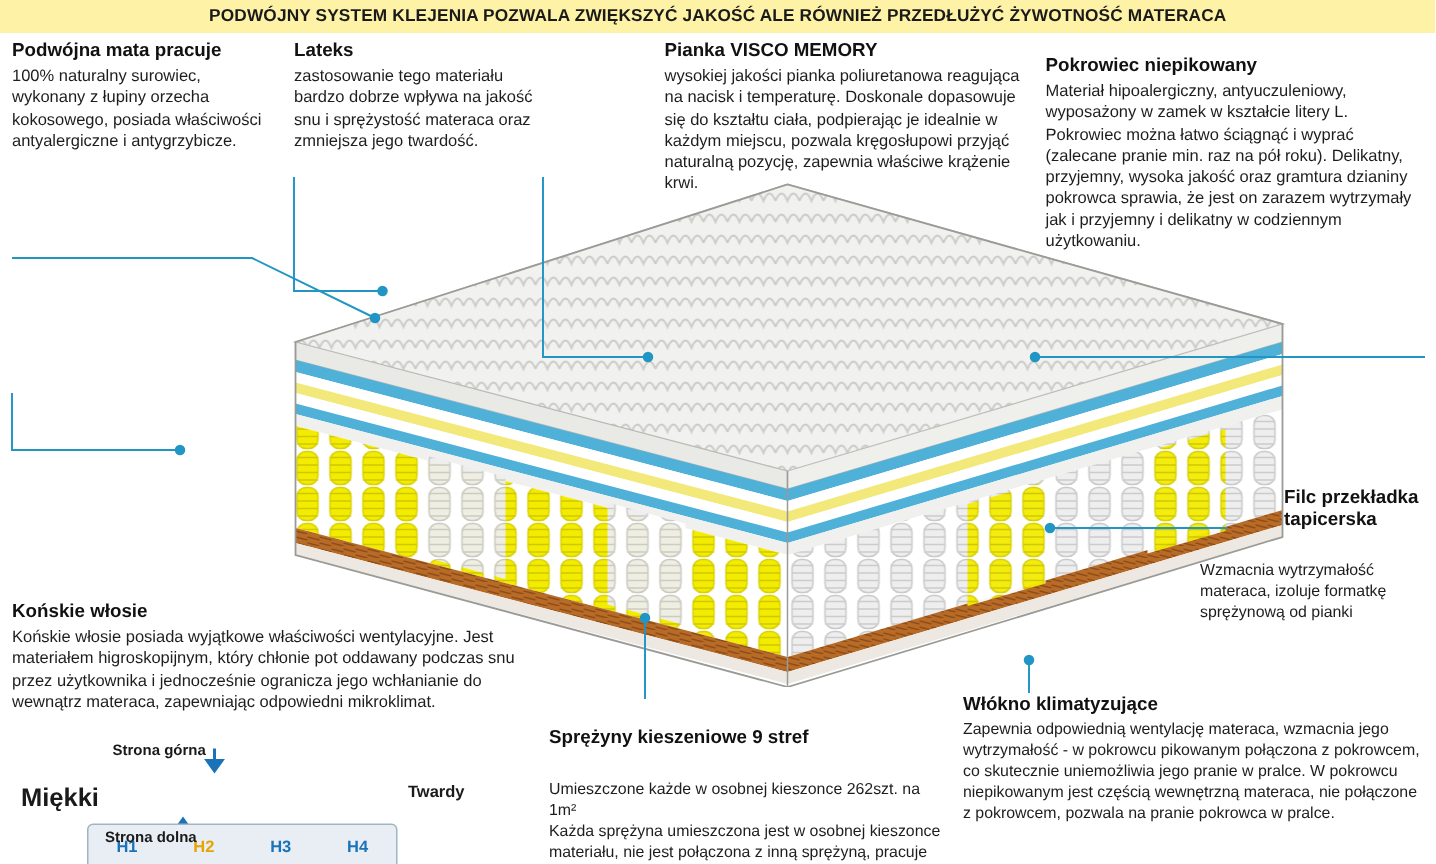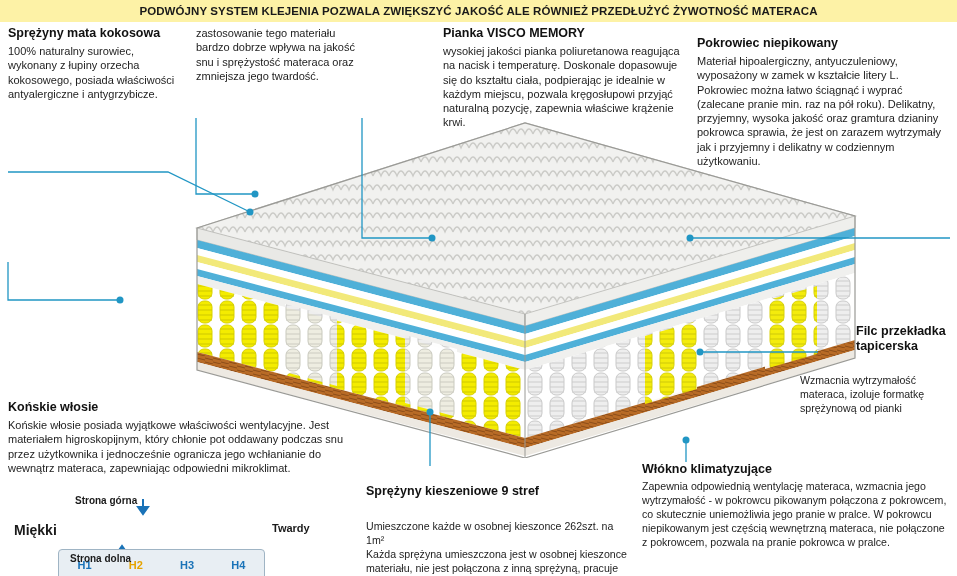--- a/index.html
+++ b/index.html
@@ -44,21 +44,21 @@
   .scale .toptxt{position:absolute;left:50px;top:0;font-size:10px;font-weight:bold;color:#1a1a1a;margin-left:15px;}
   .scale .bottxt{position:absolute;left:60px;top:58px;font-size:10px;font-weight:bold;color:#1a1a1a;}
   .scale .bar{
     position:absolute;left:48px;top:20px;width:205px;height:30px;
     background:#e8eef3;border:1px solid #9fb4c4;border-radius:4px;
     display:flex;align-items:center;margin-top:34px;
   }
   .scale .bar .cell{
     flex:1;text-align:center;font-size:11px;font-weight:bold;
   }
-  .scale .soft{position:absolute;left:4px;top:27px;font-size:14px;font-weight:bold;}
+  .scale .soft{position:absolute;left:4px;top:27px;font-size:17px;font-weight:bold;}
   .scale .hard{position:absolute;left:262px;top:27px;font-size:11px;font-weight:bold;}
 </style>
 </head>
 <body>
 
 <div class="root">
 
   <div class="banner">
     <span>PODWÓJNY SYSTEM KLEJENIA POZWALA ZWIĘKSZYĆ JAKOŚĆ ALE RÓWNIEŻ PRZEDŁUŻYĆ ŻYWOTNOŚĆ MATERACA</span>
   </div>
@@ -160,25 +160,26 @@
 
       <path d="M430 466 L430 412"></path>
       <circle cx="430" cy="412" r="3.5" fill="#2196c4" stroke="none"></circle>
 
       <path d="M686 462 L686 440"></path>
       <circle cx="686" cy="440" r="3.5" fill="#2196c4" stroke="none"></circle>
     </g>
   </svg>
 
   <div class="blk" style="left:8px;top:26px;width:175px;">
-    <h3>Sprężyny mata kokosowa</h3>
+    <h3>Podwójna mata pracuje</h3>
     <p>100% naturalny surowiec, wykonany z łupiny orzecha kokosowego, posiada właściwości antyalergiczne i antygrzybicze.</p>
   </div>
 
   <div class="blk" style="left:196px;top:26px;width:160px;">
+    <h3>Lateks</h3>
     <p>zastosowanie tego materiału bardzo dobrze wpływa na jakość snu i sprężystość materaca oraz zmniejsza jego twardość.</p>
   </div>
 
   <div class="blk" style="left:443px;top:26px;width:240px;">
     <h3>Pianka VISCO MEMORY</h3>
     <p>wysokiej jakości pianka poliuretanowa reagująca na nacisk i temperaturę. Doskonale dopasowuje się do kształtu ciała, podpierając je idealnie w każdym miejscu, pozwala kręgosłupowi przyjąć naturalną pozycję, zapewnia właściwe krążenie krwi.</p>
   </div>
 
   <div class="blk" style="left:697px;top:36px;width:252px;">
     <h3>Pokrowiec niepikowany</h3>

